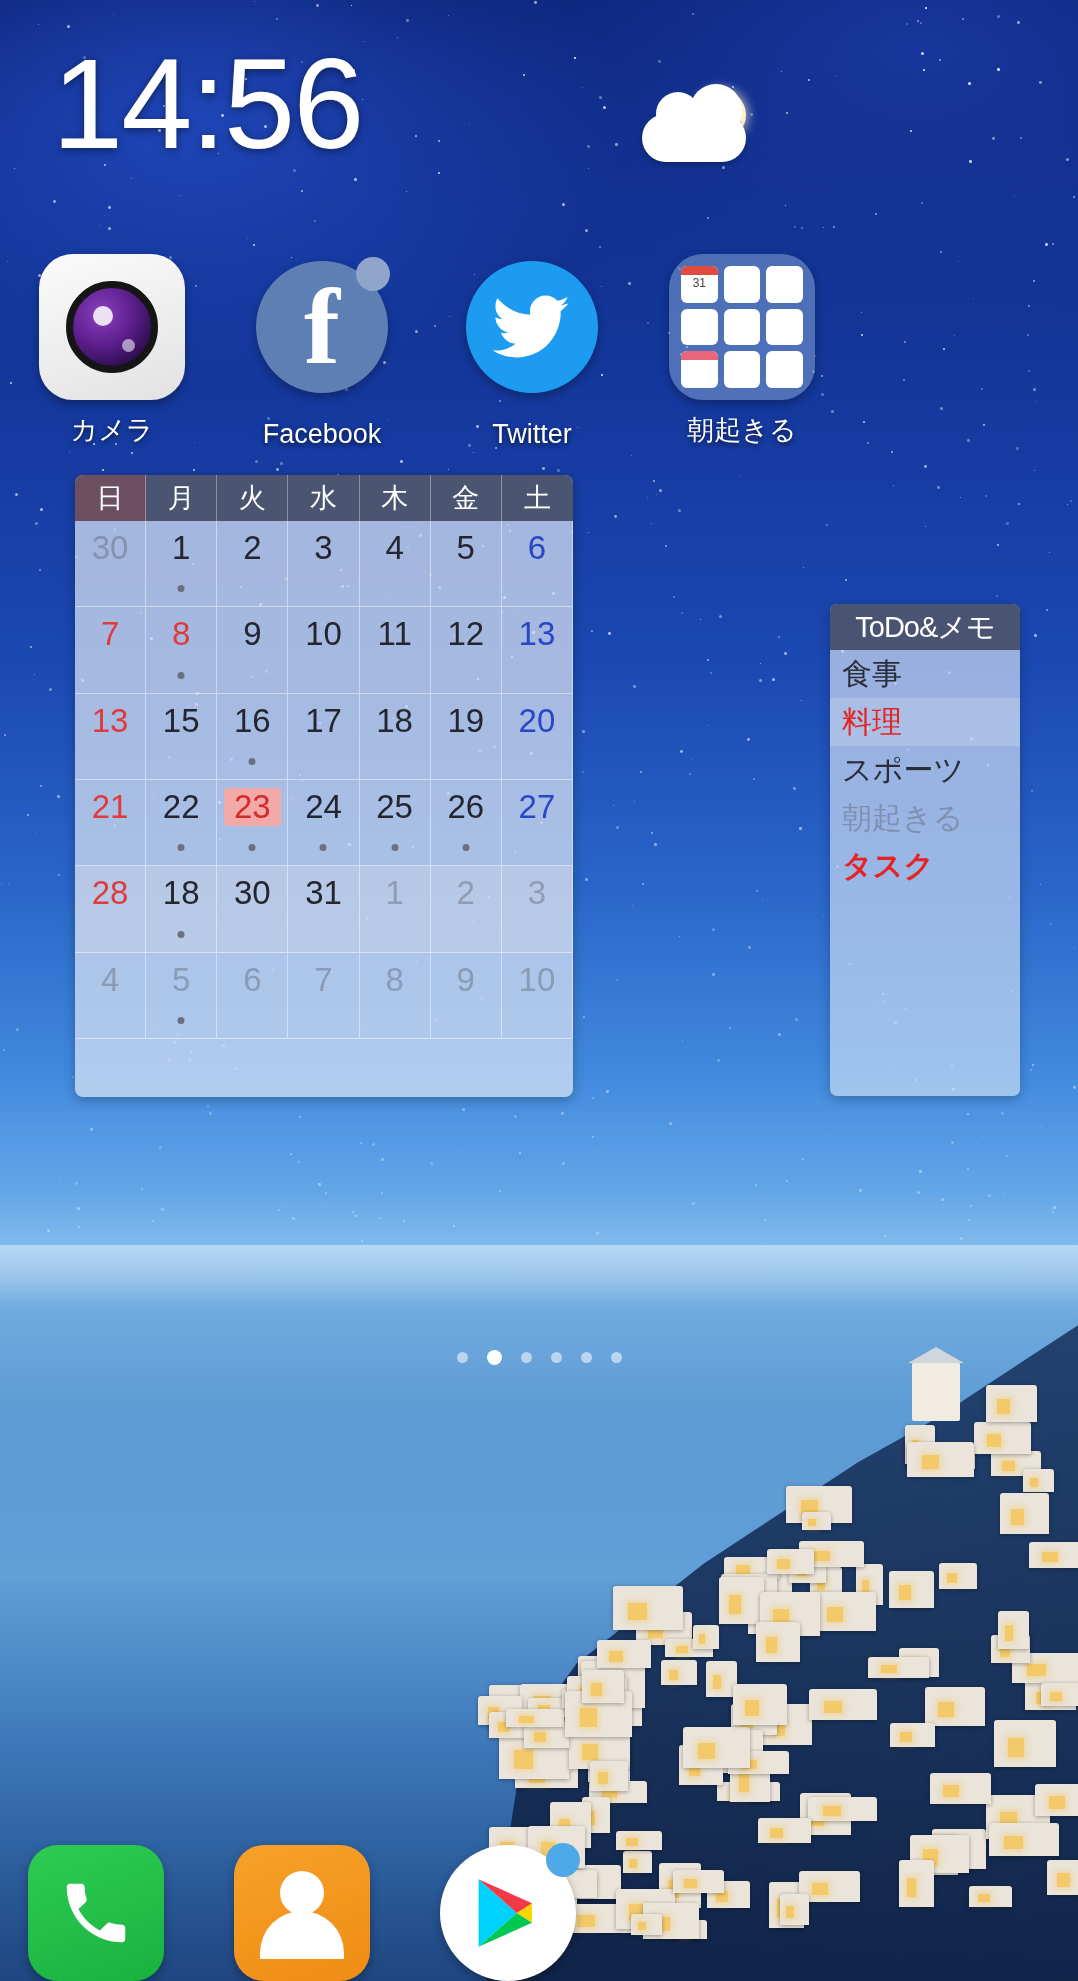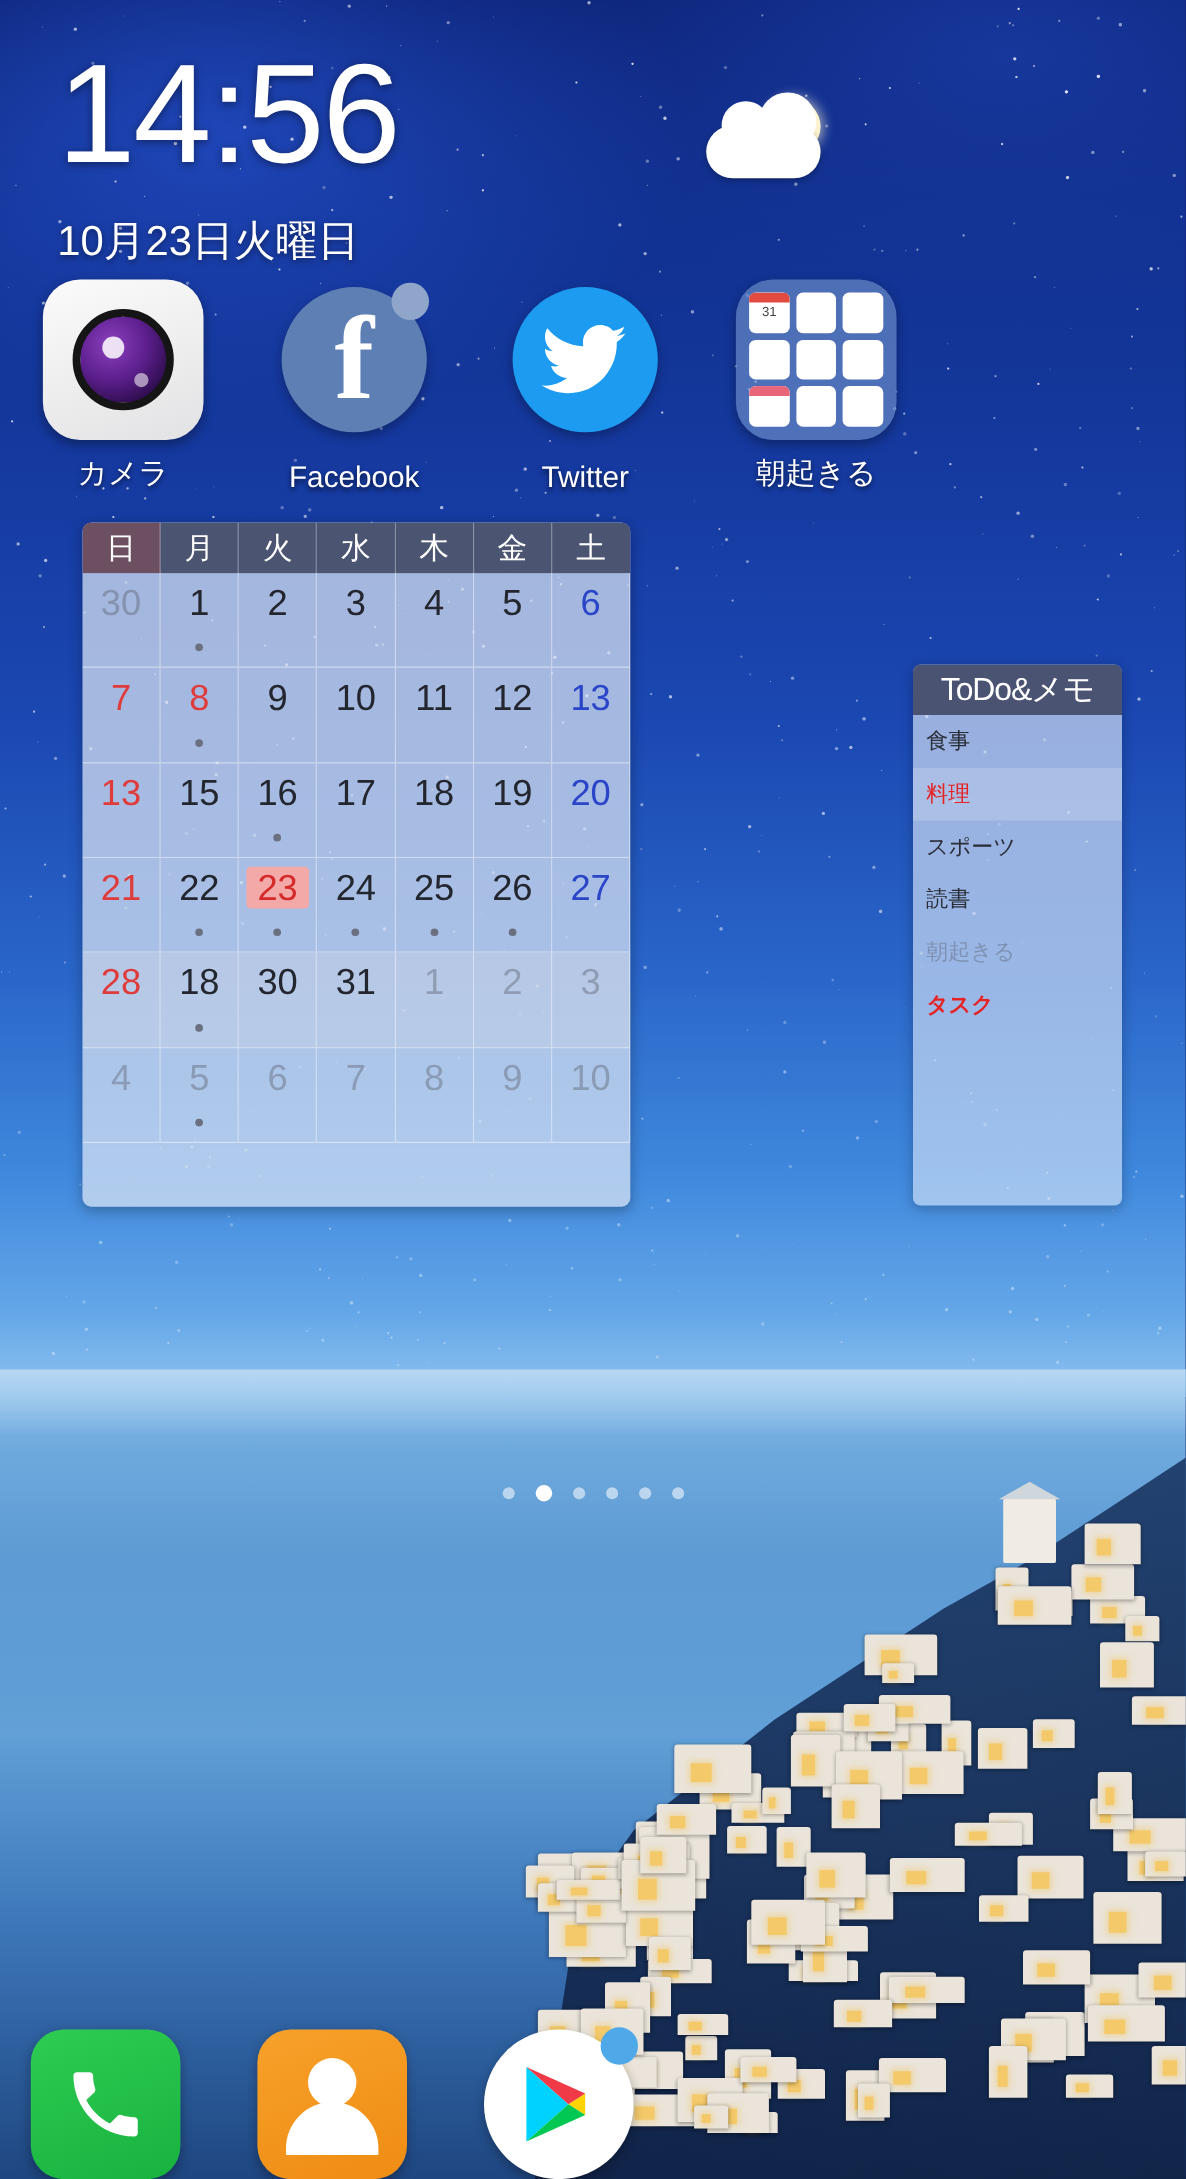--- a/index.html
+++ b/index.html
@@ -210,21 +210,21 @@
     position:absolute; left:830px; top:604px; width:190px; height:492px;
     background:linear-gradient(180deg, rgba(214,226,245,.68) 0%, rgba(222,233,248,.62) 55%, rgba(233,241,250,.55) 100%);
     border-radius:7px; box-shadow:0 3px 12px rgba(0,0,0,.25);
     overflow:hidden;
   }
   .todo-title{
     background:#4a5372; color:#fff; font-size:29px; text-align:center;
     height:46px; line-height:46px; letter-spacing:-1px;
   }
   .todo-item{
-    font-size:20px; color:#2a2e38; padding:3px 0 3px 12px; line-height:42px;
+    font-size:30px; color:#2a2e38; padding:3px 0 3px 12px; line-height:42px;
   }
   .todo-item.red{ color:#e62222; }
   .todo-item.redbold{ color:#e62222; font-weight:700; }
   .todo-item.dim{ color:rgba(90,96,110,.42); }
   .todo-item.hl{ background:rgba(255,255,255,.18); }
 
   
   #pagedots{
     position:absolute; left:0; top:1345px; width:1078px; height:24px;
     display:flex; align-items:center; justify-content:center; gap:19px;
@@ -888,21 +888,20 @@
     <div class="windmill"></div>
   </div>
 </div>
 
 <div id="clockwidget">
   <div class="time">14:56</div>
   <div class="weathericon">
     <div class="wsun"></div>
     <div class="wcloud"></div>
   </div>
-  <div class="datetext">10月23日火曜日</div>
 </div>
 
 <div id="approw">
 
   <div class="app" style="left:2px;top:0;">
     <div class="iconbox">
       <div class="ic-camera">
           <div class="lens"></div>
         </div>
     </div>
@@ -1097,21 +1096,20 @@
       </div>
     </div>
 </div>
 
 <div id="todowidget">
   <div class="todo-title">ToDo&amp;メモ</div>
   <div id="todo-list">
       <div class="todo-item">食事</div>
       <div class="todo-item red hl">料理</div>
       <div class="todo-item">スポーツ</div>
-      <div class="todo-item">読書</div>
       <div class="todo-item dim">朝起きる</div>
       <div class="todo-item redbold">タスク</div>
     </div>
 </div>
 
 <div id="pagedots">
     <i class=""></i>
     <i class="on"></i>
     <i class=""></i>
     <i class=""></i>

